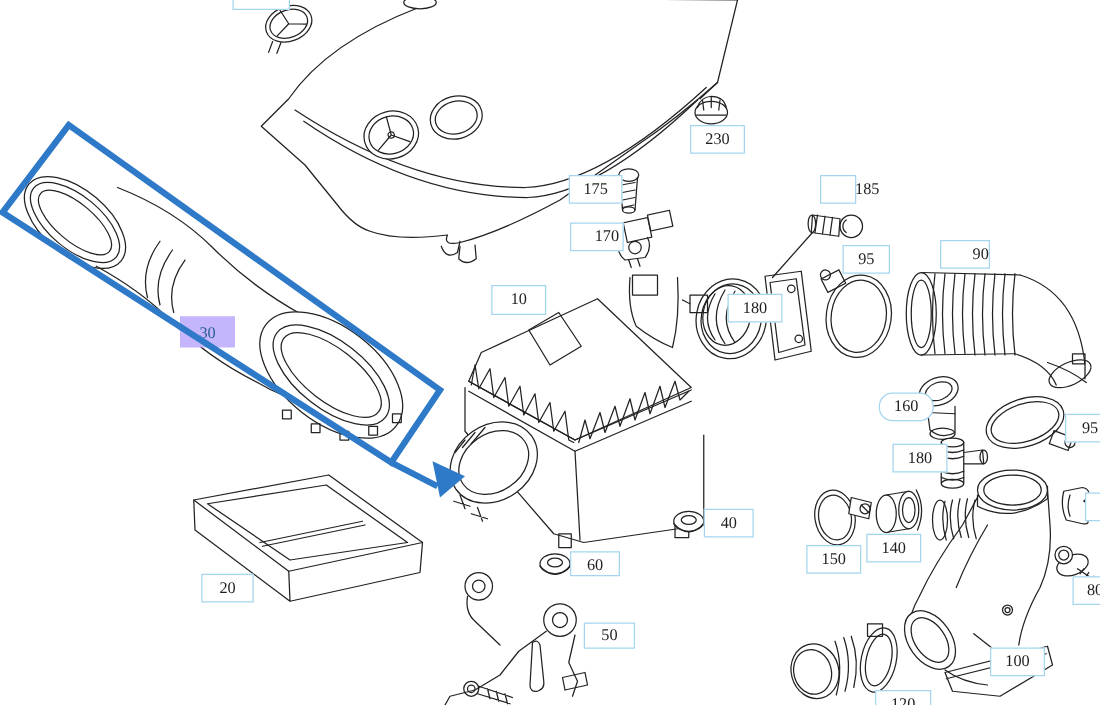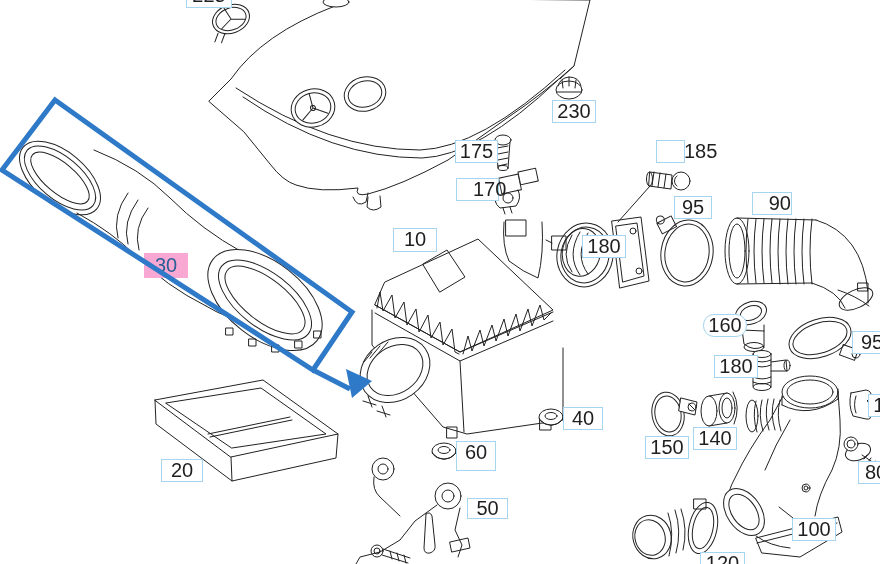--- a/index.html
+++ b/index.html
@@ -1,23 +1,23 @@
 <!DOCTYPE html>
 <html><head>
 <meta charset="utf-8">
 <style>
   html,body{margin:0;padding:0;background:#fff;}
   #stage{position:relative;width:880px;height:564px;overflow:hidden;background:#fff;
          font-family:"DejaVu Serif", serif;}
   #art,#hl{position:absolute;left:0;top:0;}
   #art{z-index:1;}
   .lbl{position:absolute;z-index:2;box-sizing:border-box;border:1.5px solid #a5d5ef;
-       background:#fff;color:#1f1f1f;font-size:20px;line-height:20px;text-align:center;
-       font-family:Liberation Sans, sans-serif;}
-  .lbl--sel{border:none;background:#f9a8d4;color:#2a5f94;line-height:25px;}
+       background:#fff;color:#1f1f1f;font-size:13px;line-height:20px;text-align:center;
+       font-family:Liberation Serif, serif;}
+  .lbl--sel{border:none;background:#c4b5fd;color:#2a5f94;line-height:25px;}
   #hl{z-index:3;pointer-events:none;}
 </style>
 </head>
 <body>
 
 <div id="stage">
 
 <svg id="art" width="880" height="564" viewBox="0 0 880 564">
   <g fill="none" stroke="#222" stroke-width="1" stroke-linecap="round" stroke-linejoin="round">
 
@@ -297,21 +297,21 @@
 <div class="lbl" style="left:752px;top:192px;width:40px;height:23px;text-align:right;">90</div>
 <div class="lbl" style="left:393px;top:228px;width:44px;height:24px;">10</div>
 <div class="lbl lbl--sel" style="left:144px;top:253px;width:44px;height:25px;">30</div>
 <div class="lbl" style="left:703px;top:314px;width:44px;height:23px;border-radius:11px;">160</div>
 <div class="lbl" style="left:852px;top:331px;width:40px;height:23px;">95</div>
 <div class="lbl" style="left:714px;top:355px;width:44px;height:23px;">180</div>
 <div class="lbl" style="left:868px;top:394px;width:44px;height:23px;">130</div>
 <div class="lbl" style="left:563px;top:407px;width:40px;height:23px;">40</div>
 <div class="lbl" style="left:645px;top:436px;width:44px;height:23px;">150</div>
 <div class="lbl" style="left:693px;top:427px;width:44px;height:23px;">140</div>
-<div class="lbl" style="left:456px;top:441px;width:40px;height:30px;">60</div>
+<div class="lbl" style="left:456px;top:441px;width:40px;height:20px;">60</div>
 <div class="lbl" style="left:161px;top:459px;width:42px;height:23px;">20</div>
 <div class="lbl" style="left:467px;top:498px;width:41px;height:21px;line-height:18px;">50</div>
 <div class="lbl" style="left:792px;top:518px;width:44px;height:23px;">100</div>
 <div class="lbl" style="left:700px;top:552px;width:45px;height:23px;">120</div>
 <div class="lbl" style="left:858px;top:461px;width:36px;height:23px;">80</div>
 
 <svg id="hl" width="880" height="564" viewBox="0 0 880 564">
   <g stroke="#2e79c8" stroke-width="5" fill="none" stroke-linejoin="miter">
     <polygon points="55,100 352,312 313,370 2,170"></polygon>
     <path d="M 313,370 L 350,389"></path>

